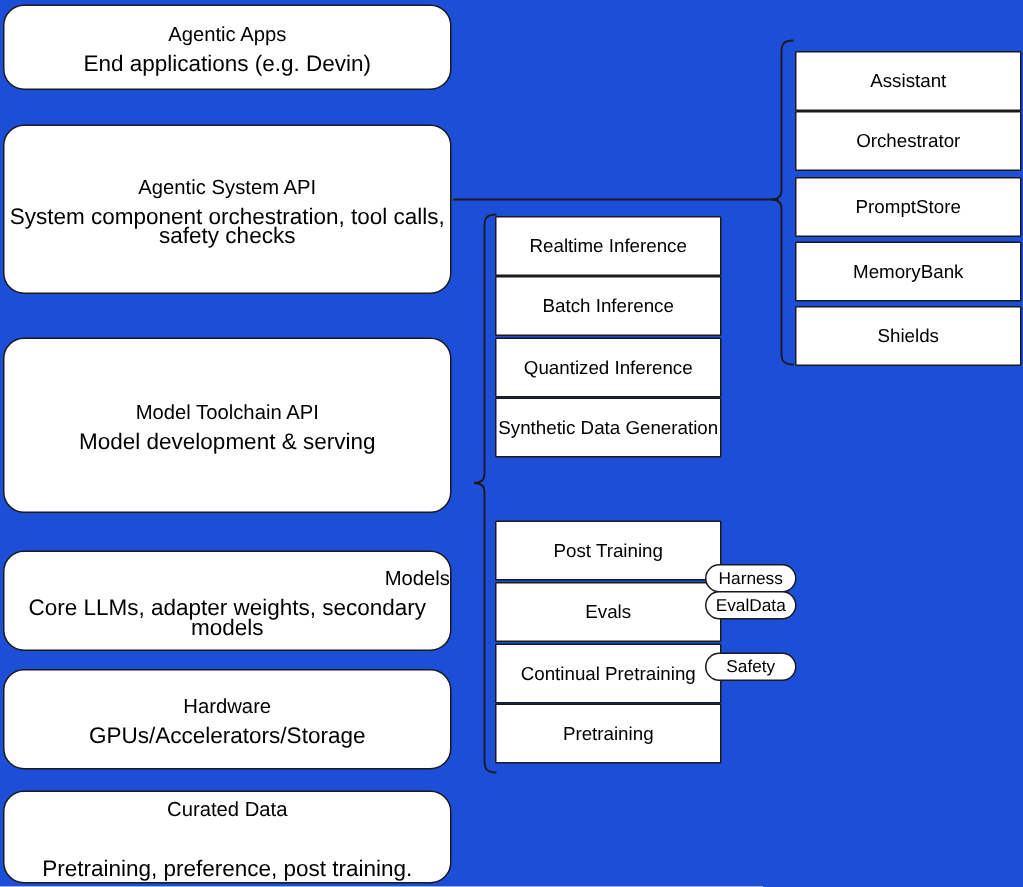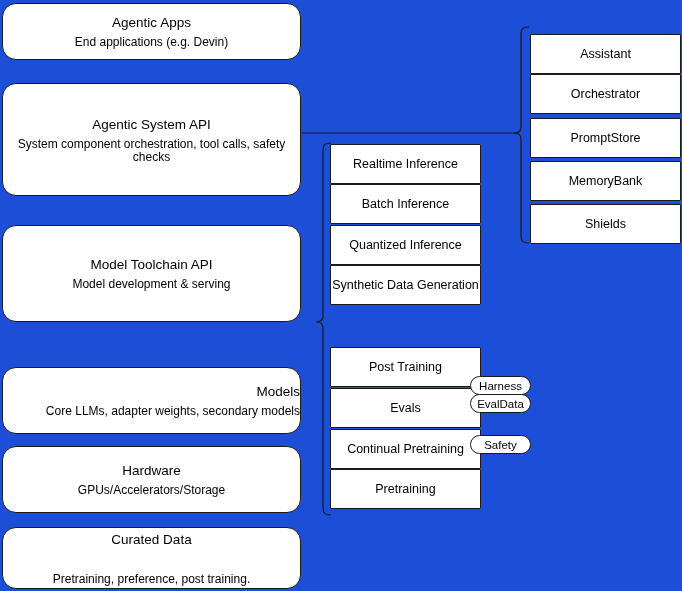--- a/index.html
+++ b/index.html
@@ -35,21 +35,21 @@
     border-radius: 14px;
     left: 2px;
     width: 299px;
   }
   .layer .title {
     font-size: 13.5px;
     line-height: 17px;
     color: #000;
   }
   .layer .subtitle {
-    font-size: 12px;
+    font-size: 15px;
     line-height: 13px;
     margin-top: 5px;
     color: #000;
   }
   
   .cap {
     border-radius: 1px;
     height: 40px;
     font-size: 12.5px;
   }
@@ -98,21 +98,21 @@
   <div class="node layer" style="top:3px;height:57px;">
     <div class="title">Agentic Apps</div>
     <div class="subtitle">End applications (e.g. Devin)</div>
   </div>
 
   <div class="node layer" style="top:83px;height:113px;">
     <div class="title">Agentic System API</div>
     <div class="subtitle">System component orchestration, tool calls, safety checks</div>
   </div>
 
-  <div class="node layer" style="top:225px;height:97px;">
+  <div class="node layer" style="top:225px;height:117px;">
     <div class="title">Model Toolchain API</div>
     <div class="subtitle">Model development &amp; serving</div>
   </div>
 
   <div class="node layer" style="top:367px;height:67px;align-items:flex-end;">
     <div class="title">Models</div>
     <div class="subtitle">Core LLMs, adapter weights, secondary models</div>
   </div>
 
   <div class="node layer" style="top:446px;height:67px;">

